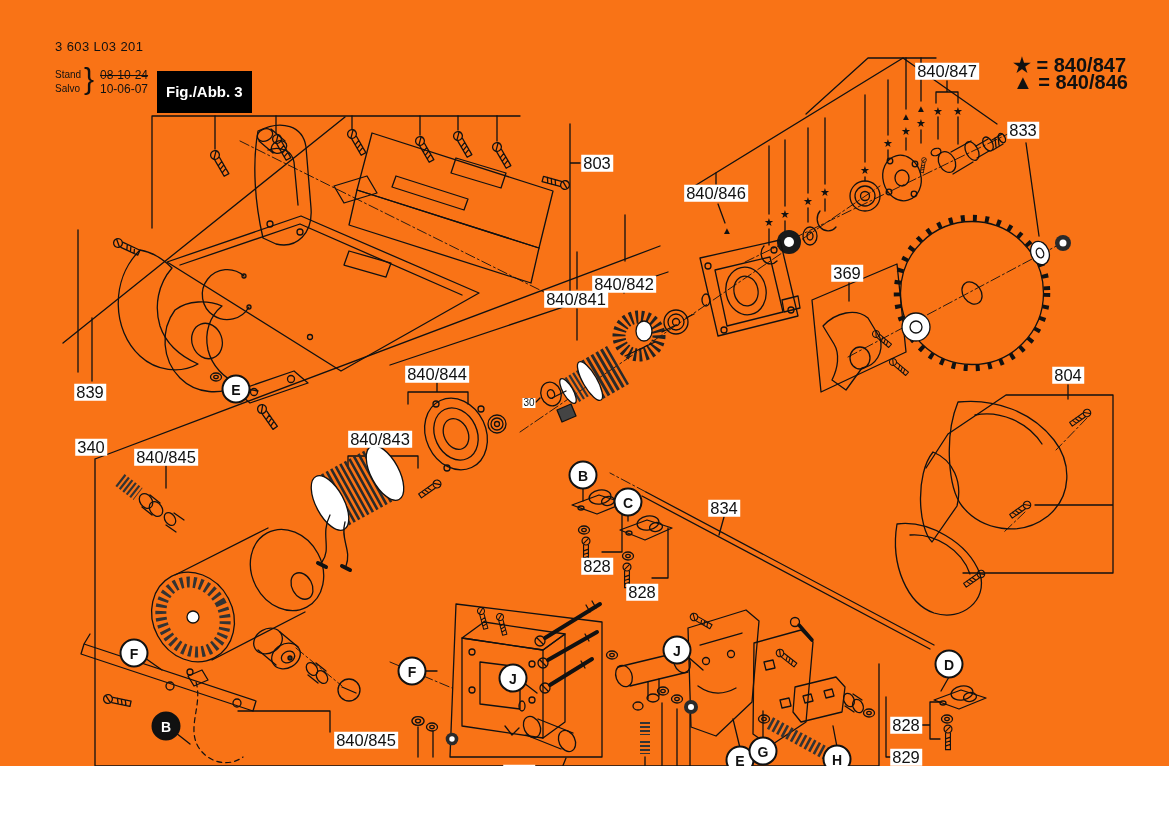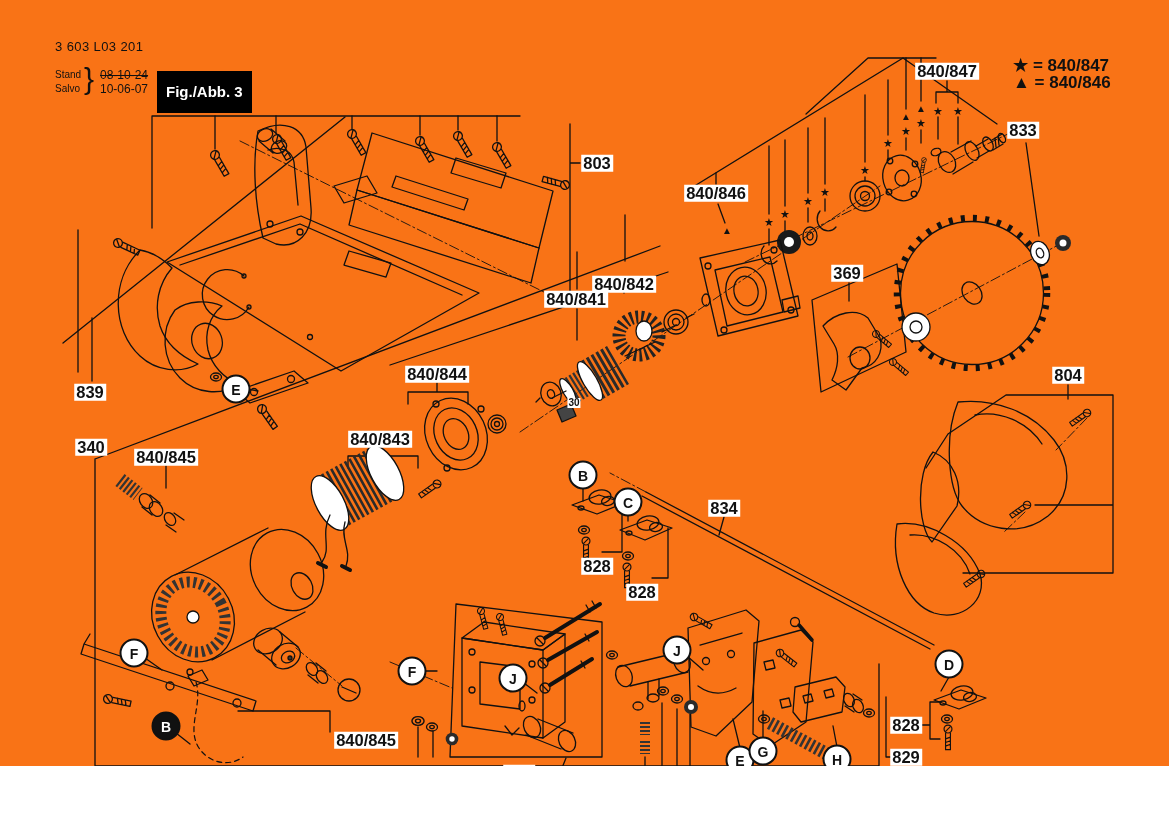--- a/index.html
+++ b/index.html
@@ -1,35 +1,35 @@
 <!DOCTYPE html>
 <html><head>
 <meta charset="utf-8">
 <style>
   html,body{margin:0;padding:0;background:#fff;}
   .stage{position:relative;width:1169px;height:766px;background:#f97316;overflow:hidden;
          font-family:"Liberation Sans",sans-serif;color:#111;}
   .stage svg{position:absolute;left:0;top:0;}
-  .lbl{position:absolute;transform:translate(-50%,-50%);font-weight:bold;font-size:16.5px;
+  .lbl{position:absolute;transform:translate(-50%,-50%);font-weight:normal;font-size:16.5px;
        white-space:nowrap;background:#fff;padding:0 2px;line-height:1;text-align:center;}
-  .lbl.sm{font-size:10px;padding:0 1px;margin-left:45px;}
+  .lbl.sm{font-size:10px;padding:0 1px;}
   .co{position:absolute;width:25px;height:25px;border:2px solid #111;border-radius:50%;
       background:#fff;display:flex;align-items:center;justify-content:center;
       font-weight:bold;font-size:14px;transform:translate(-50%,-50%);line-height:1;}
   .co.filled{background:#111;color:#fff;}
   .sym{position:absolute;transform:translate(-50%,-50%);font-size:11px;line-height:1;color:#111;}
   .sym.tri{font-size:10px;}
   .hdr-part{position:absolute;left:55px;top:39px;font-size:13px;letter-spacing:.4px;}
   .hdr-stand{position:absolute;left:55px;top:68px;font-size:10px;line-height:14px;}
   .hdr-brace{position:absolute;left:84px;top:64px;font-size:30px;font-weight:normal;line-height:30px;}
   .hdr-dates{position:absolute;left:100px;top:68px;font-size:12px;line-height:14px;}
   .strike{text-decoration:line-through;}
   .figbox{position:absolute;left:157px;top:71px;background:#000;color:#fff;font-weight:bold;
           font-size:15px;padding:12px 9px;line-height:18px;}
-  .legend{position:absolute;left:1013px;top:57px;font-weight:bold;font-size:17px;line-height:17px;white-space:nowrap;}
+  .legend{position:absolute;left:1013px;top:57px;font-weight:bold;font-size:20px;line-height:17px;white-space:nowrap;}
   .footer{position:absolute;left:987px;top:718px;font-size:12.5px;line-height:15px;white-space:nowrap;}
 </style>
 </head>
 <body>
 
 <div class="stage">
 
   <svg width="1169" height="826" viewBox="0 0 1169 826">
     <defs>
       <g id="scr">

